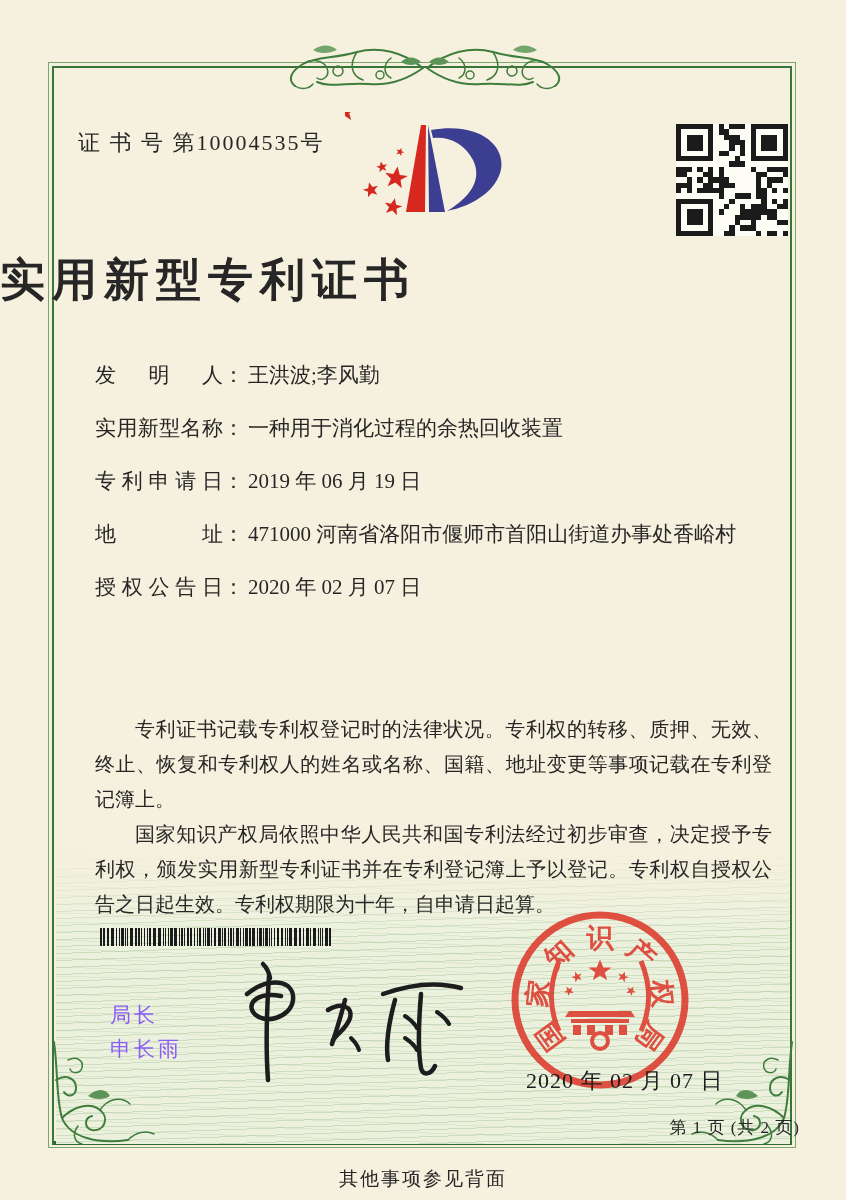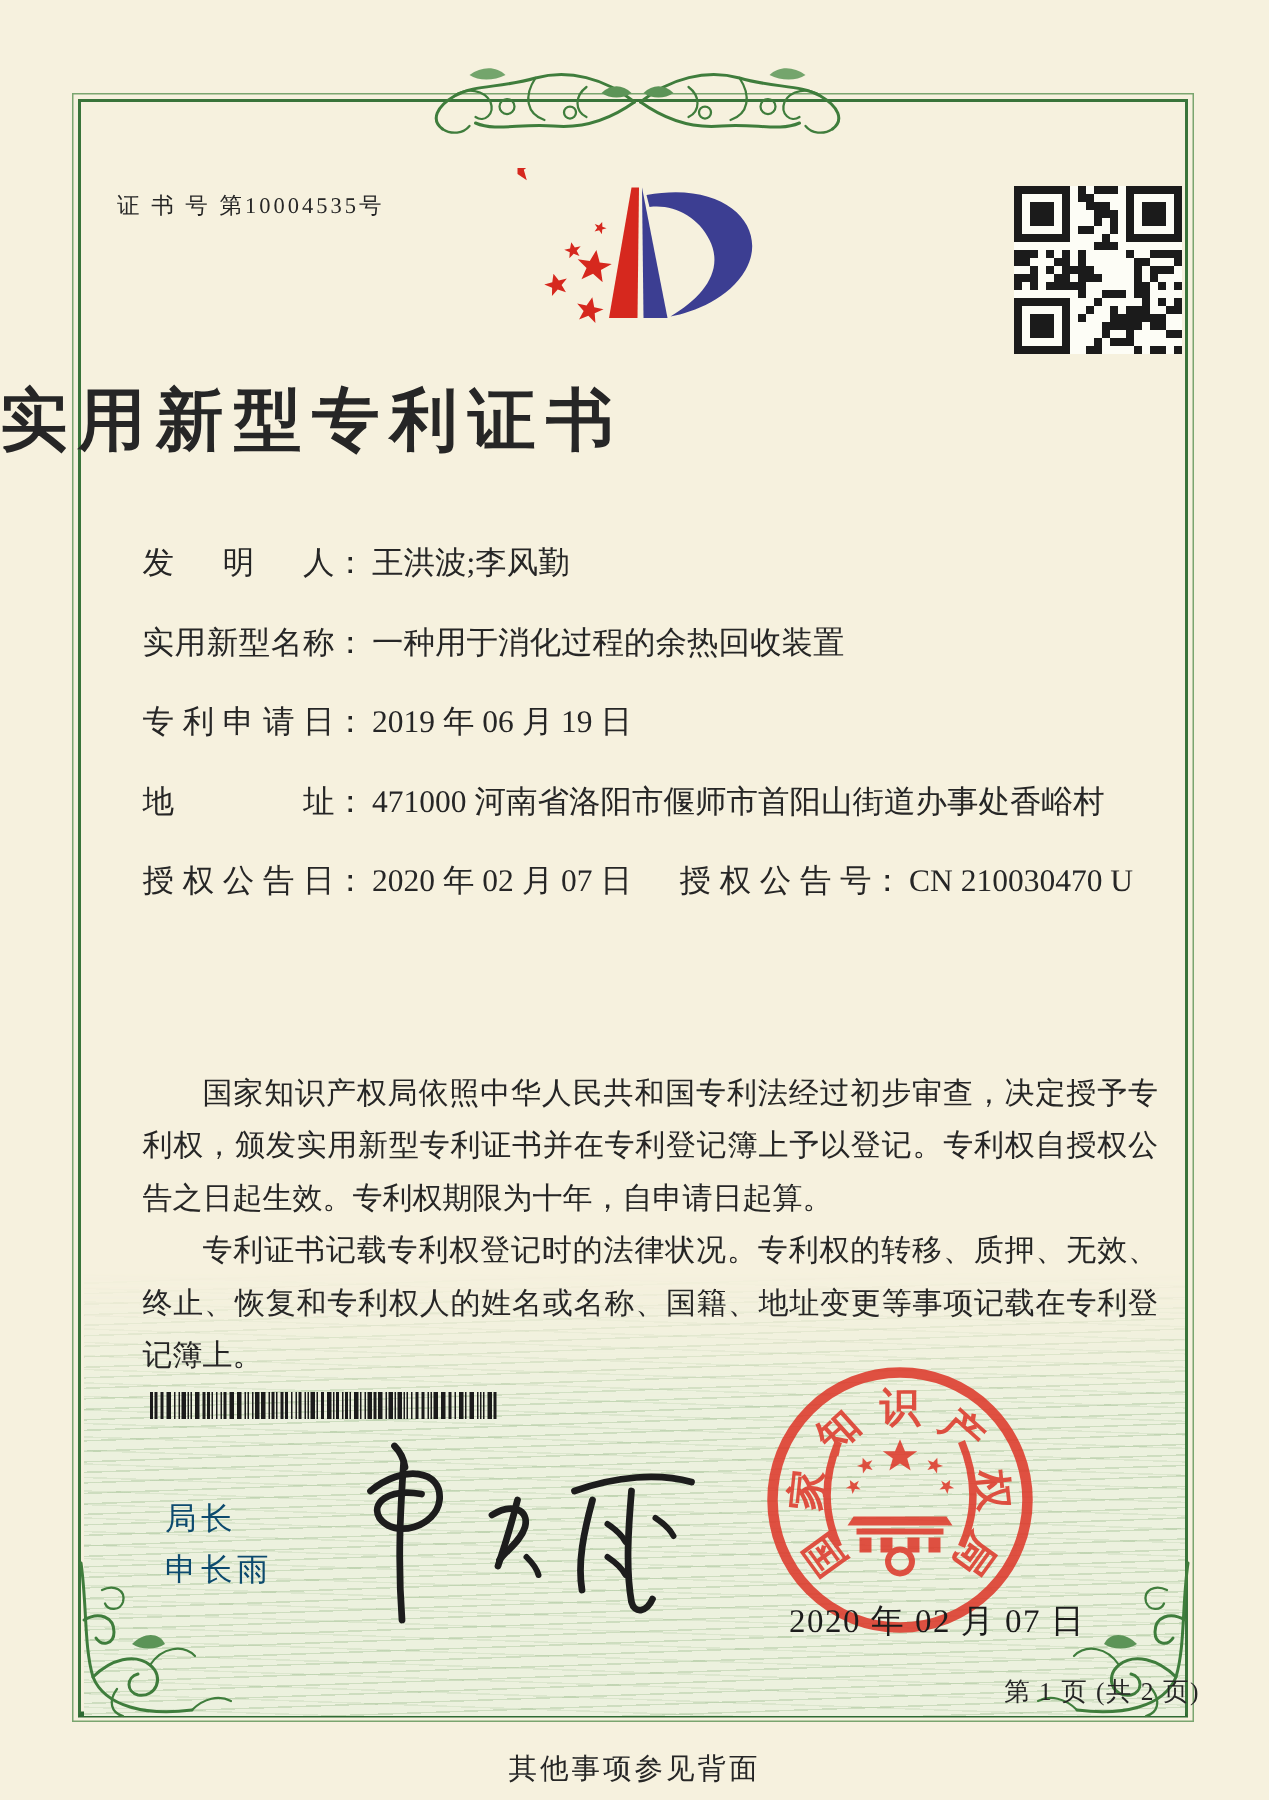--- a/index.html
+++ b/index.html
@@ -26,39 +26,39 @@
     mask-image:linear-gradient(180deg,transparent 0,#000 90px);
   }
   .tint .lines{
     position:absolute;inset:0;
     background:
       repeating-linear-gradient(178deg, rgba(125,168,110,.28) 0 1px, transparent 1px 7px),
       repeating-linear-gradient(182deg, rgba(125,168,110,.15) 0 1px, transparent 1px 9px);
   }
   .orn{position:absolute;pointer-events:none;}
   
-  .cert-no{position:absolute;left:78px;top:128px;font-size:15px;letter-spacing:2px;}
+  .cert-no{position:absolute;left:78px;top:128px;font-size:22px;letter-spacing:2px;}
   .logo{position:absolute;left:345px;top:112px;}
   .qr{position:absolute;left:676px;top:124px;width:112px;height:112px;background:#fdfdf6;}
   .title{
     position:absolute;left:0;top:250px;width:846px;
     font-size:45px;font-weight:bold;letter-spacing:7px;
   }
   
   .fields{position:absolute;left:95px;top:364px;width:690px;font-size:21px;}
   .frow{height:22px;line-height:22px;margin-bottom:31px;position:relative;white-space:nowrap;}
   .flabel{display:inline-block;width:128px;text-align:justify;text-align-last:justify;}
   .fvalue{margin-left:4px;}
   .grant-no{position:absolute;left:358px;top:0;}
   
   .bodytext{position:absolute;left:95px;top:712px;width:677px;font-size:20px;line-height:35px;text-align:justify;}
   .bodytext p{margin:0;text-indent:2em;}
   
   .barcode{position:absolute;left:100px;top:928px;width:232px;height:18px;}
-  .officer{position:absolute;left:110px;top:998px;font-family:Liberation Mono, monospace;font-size:21px;line-height:34px;letter-spacing:3px;color:#0c4a6e;}
+  .officer{position:absolute;left:110px;top:998px;font-family:Liberation Sans, sans-serif;font-size:21px;line-height:34px;letter-spacing:3px;color:#8b5cf6;}
   .signature{position:absolute;left:225px;top:942px;}
   .seal{position:absolute;left:505px;top:905px;}
   .seal-date{position:absolute;left:526px;top:1066px;font-size:22px;letter-spacing:1px;color:#1c1c1c;}
   .page-no{position:absolute;left:0;top:1116px;width:800px;text-align:right;font-size:17px;letter-spacing:1px;}
   .back-note{position:absolute;left:0;top:1166px;width:846px;text-align:center;font-size:19px;letter-spacing:2px;}
 </style>
 </head>
 <body>
 
 <div class="frame">
@@ -271,29 +271,26 @@
     <span class="flabel">实用新型名称</span><span>：</span><span class="fvalue">一种用于消化过程的余热回收装置</span>
   </div>
   <div class="frow">
     <span class="flabel">专利申请日</span><span>：</span><span class="fvalue">2019 年 06 月 19 日</span>
   </div>
   <div class="frow">
     <span class="flabel">地址</span><span>：</span><span class="fvalue">471000 河南省洛阳市偃师市首阳山街道办事处香峪村</span>
   </div>
   <div class="frow">
     <span class="flabel">授权公告日</span><span>：</span><span class="fvalue">2020 年 02 月 07 日</span>
-    <span class="grant-no">
-      <span class="flabel">授权公告号</span><span>：</span><span class="fvalue">CN 210030470 U</span>
-    </span>
   </div>
 </div>
 
 <div class="bodytext">
+  <p>专利证书记载专利权登记时的法律状况。专利权的转移、质押、无效、终止、恢复和专利权人的姓名或名称、国籍、地址变更等事项记载在专利登记簿上。</p>
   <p>国家知识产权局依照中华人民共和国专利法经过初步审查，决定授予专利权，颁发实用新型专利证书并在专利登记簿上予以登记。专利权自授权公告之日起生效。专利权期限为十年，自申请日起算。</p>
-  <p>专利证书记载专利权登记时的法律状况。专利权的转移、质押、无效、终止、恢复和专利权人的姓名或名称、国籍、地址变更等事项记载在专利登记簿上。</p>
 </div>
 
 <svg class="barcode" viewBox="0 0 232 18" preserveAspectRatio="none">
   <g id="bar-mods" fill="#1b1b1b">
       <rect x="0" y="0" width="2" height="18"></rect>
       <rect x="3" y="0" width="2" height="18"></rect>
       <rect x="7" y="0" width="2" height="18"></rect>
       <rect x="11" y="0" width="3" height="18"></rect>
       <rect x="16" y="0" width="1" height="18"></rect>
       <rect x="19" y="0" width="1" height="18"></rect>

